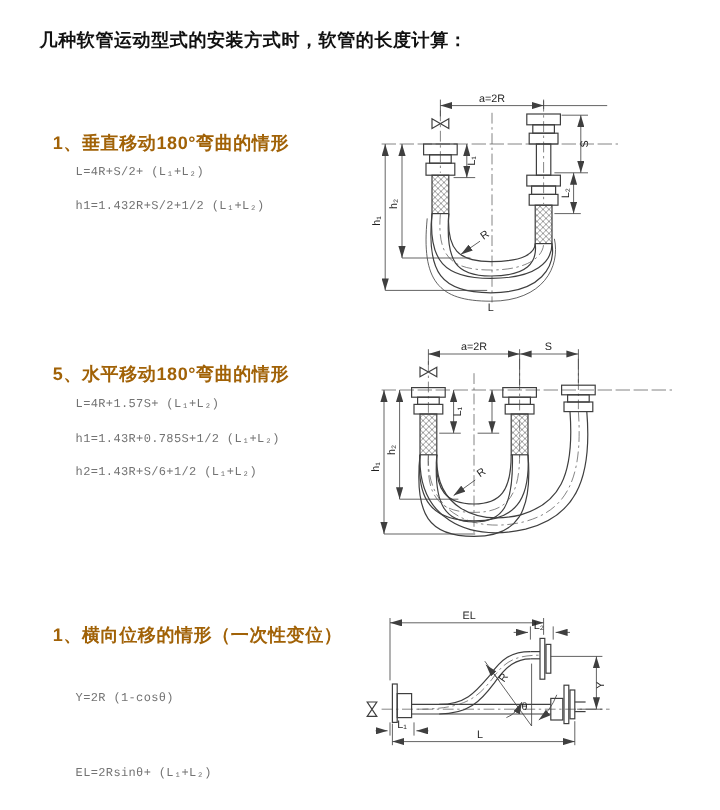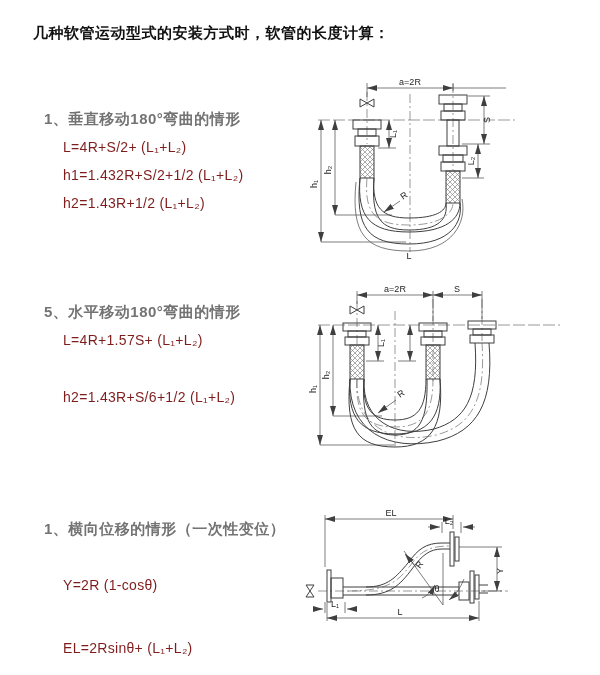--- a/index.html
+++ b/index.html
@@ -6,40 +6,39 @@
   .page{
     position:relative;
     width:600px;height:675px;
     background:#ffffff;
     overflow:hidden;
     font-family:"Liberation Sans","DejaVu Sans",sans-serif;
     color:#151515;
   }
   .abs{position:absolute;white-space:nowrap;}
   .doc-title{font-size:15px;font-weight:700;letter-spacing:.5px;color:#111;}
-  .sec-heading{font-size:15px;font-weight:600;letter-spacing:.5px;color:#737373;}
-  .formula{font-size:14px;letter-spacing:.3px;color:#7f1d1d;}
+  .sec-heading{font-size:15px;font-weight:600;letter-spacing:.5px;color:#a16207;}
+  .formula{font-size:10px;letter-spacing:.3px;color:#737373;font-family:Liberation Mono, monospace;}
   svg{position:absolute;overflow:visible;}
   svg .ln{stroke:#3f3f3f;stroke-width:1;fill:none;}
   svg .thin{stroke:#454545;stroke-width:.7;fill:none;}
   svg .cl{stroke:#555;stroke-width:.6;fill:none;stroke-dasharray:9 3 2 3;}
   svg .plane{stroke:#555;stroke-width:.6;fill:none;stroke-dasharray:12 3;}
   svg text{font-family:"Liberation Sans","DejaVu Sans",sans-serif;fill:#1f1f1f;font-size:9px;}
 </style>
 </head>
 <body>
 
 <div class="page">
 
   <div class="abs doc-title" style="left:33px;top:24px;">几种软管运动型式的安装方式时，软管的长度计算：</div>
 
   <div class="abs sec-heading" style="left:44px;top:110px;">1、垂直移动180°弯曲的情形</div>
   <div class="abs formula" style="left:63px;top:139px;">L=4R+S/2+ (L₁+L₂)</div>
   <div class="abs formula" style="left:63px;top:167px;">h1=1.432R+S/2+1/2 (L₁+L₂)</div>
-  <div class="abs formula" style="left:63px;top:195px;">h2=1.43R+1/2 (L₁+L₂)</div>
 
   <svg style="left:310px;top:72px;" width="278" height="192" viewBox="0 0 278 192">
     <defs>
       <marker id="ar1" viewBox="0 0 10 6" refX="10" refY="3" markerWidth="10" markerHeight="6" orient="auto-start-reverse" markerUnits="userSpaceOnUse">
         <path d="M0,0 L10,3 L0,6 z" fill="#3f3f3f"></path>
       </marker>
       <pattern id="hp1" width="5" height="5" patternUnits="userSpaceOnUse">
         <path d="M0 5 L5 0 M0 0 L5 5" stroke="#777" stroke-width="0.6"></path>
       </pattern>
     </defs>
@@ -120,20 +119,21 @@
       <line class="thin" x1="152" y1="106" x2="174" y2="106"></line>
       <line class="thin" x1="168" y1="72" x2="168" y2="106" marker-start="url(#ar1)" marker-end="url(#ar1)"></line>
       <text x="164" y="89" transform="rotate(-90 164 89)" text-anchor="middle" font-size="7">L₂</text>
     </g>
 
     <text x="99" y="187" text-anchor="middle" font-size="10">L</text>
   </svg>
 
   <div class="abs sec-heading" style="left:44px;top:303px;">5、水平移动180°弯曲的情形</div>
   <div class="abs formula" style="left:63px;top:332px;">L=4R+1.57S+ (L₁+L₂)</div>
+  <div class="abs formula" style="left:63px;top:361px;">h1=1.43R+0.785S+1/2 (L₁+L₂)</div>
   <div class="abs formula" style="left:63px;top:389px;">h2=1.43R+S/6+1/2 (L₁+L₂)</div>
 
   <svg style="left:310px;top:283px;" width="290" height="170" viewBox="0 0 290 170">
     <defs>
       <marker id="ar2" viewBox="0 0 10 6" refX="10" refY="3" markerWidth="10" markerHeight="6" orient="auto-start-reverse" markerUnits="userSpaceOnUse">
         <path d="M0,0 L10,3 L0,6 z" fill="#3f3f3f"></path>
       </marker>
       <pattern id="hp2" width="5" height="5" patternUnits="userSpaceOnUse">
         <path d="M0 5 L5 0 M0 0 L5 5" stroke="#777" stroke-width="0.6"></path>
       </pattern>

